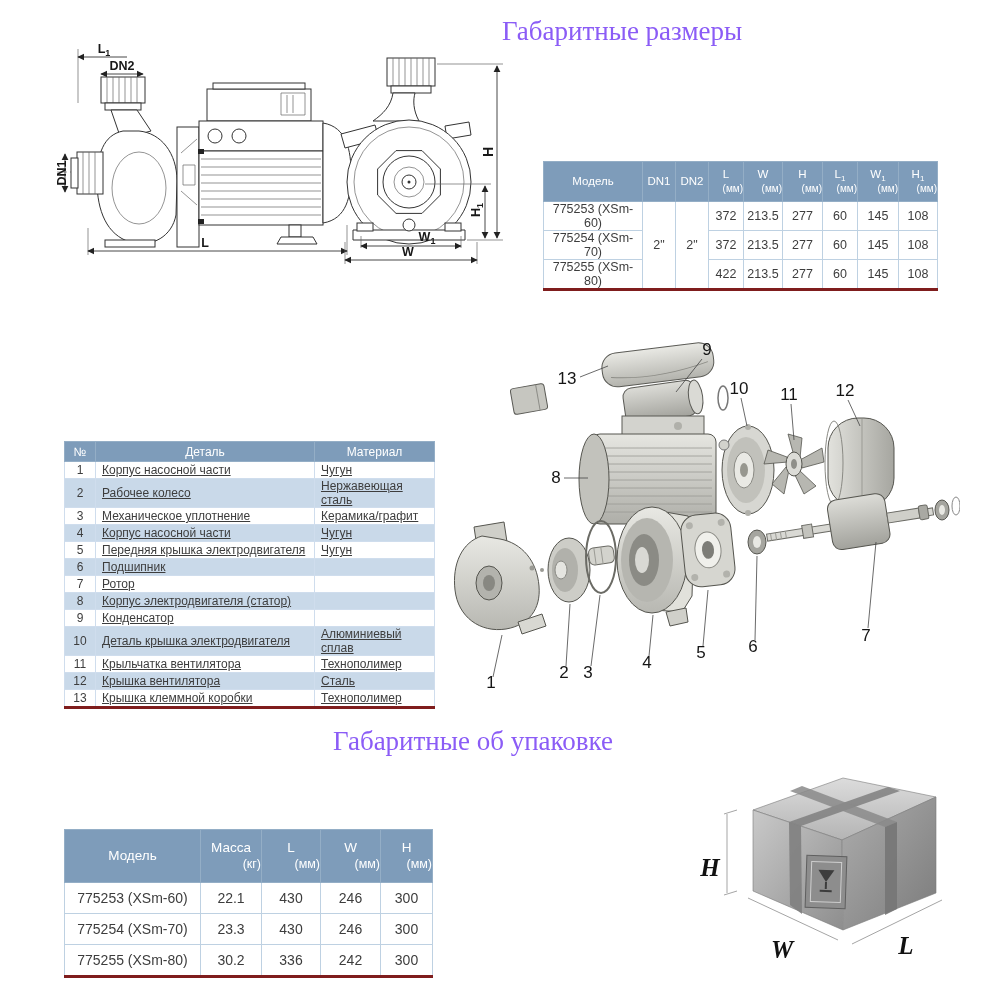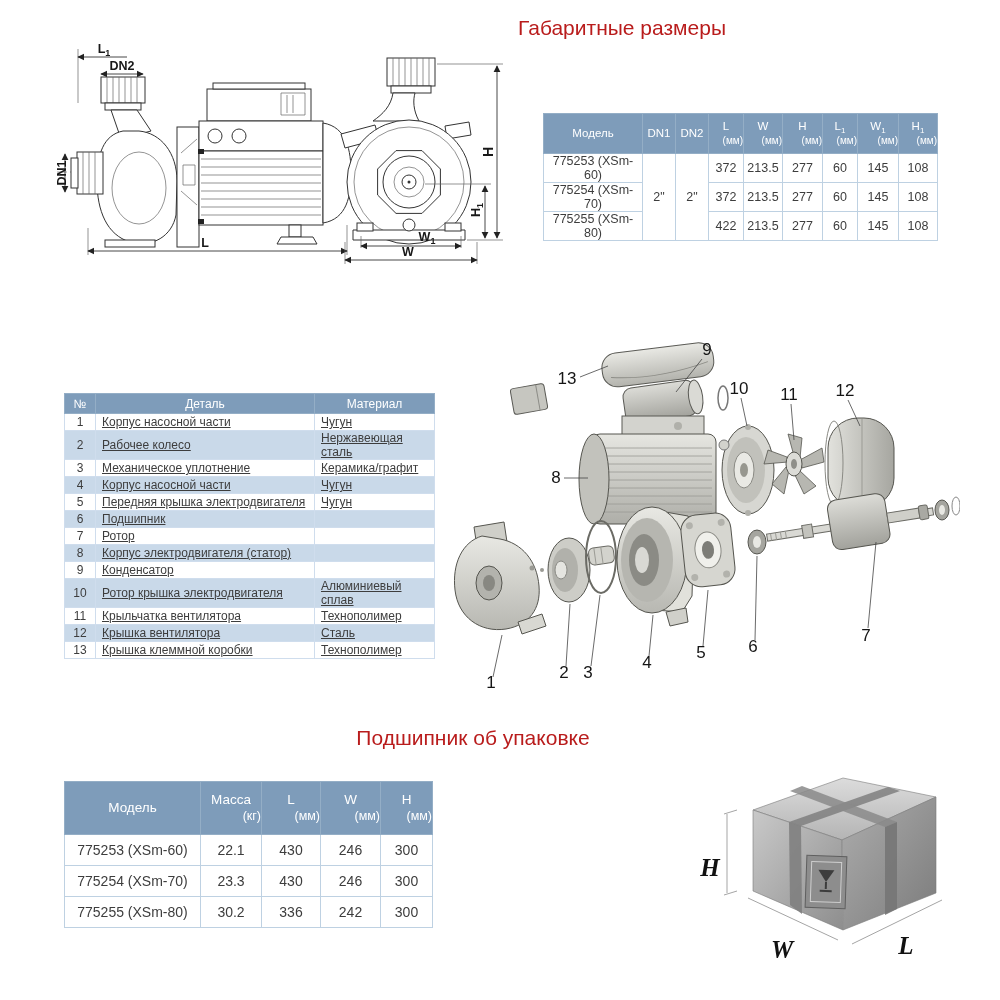--- a/index.html
+++ b/index.html
@@ -1,23 +1,23 @@
 <!DOCTYPE html>
 <html><head>
 <meta charset="utf-8">
 <style>
   html,body { margin:0; padding:0; background:#fff; }
   .page {
     position:relative; width:1000px; height:1000px; background:#ffffff;
     font-family:"Liberation Sans", sans-serif; color:#3c3c3c; overflow:hidden;
   }
-  .tt { position:absolute; font-size:21px; color:#b91c1c; transform:translateX(-50%); white-space:nowrap; }
+  .tt { position:absolute; font-size:27px; color:#8b5cf6; transform:translateX(-50%); white-space:nowrap;font-family:Liberation Serif, serif; }
 
   table.spec { position:absolute; border-collapse:collapse; table-layout:fixed; background:#fff;
-               border-bottom:1px solid #7f1d1d; }
+               border-bottom:3px solid #7f1d1d;margin-top:48px; }
   table.spec th { background:#7E9CBA; color:#ffffff; font-weight:normal; border:1px solid #94aec6;
                   text-align:center; vertical-align:middle; padding:0; }
   table.spec td { border:1px solid #bed1e2; text-align:center; vertical-align:middle;
                   color:#3d3d3d; padding:0; }
   .unit { display:block; font-size:10px;text-align:right; }
   sub.hsub { font-size:8px; }
 
   #dimTable { left:543px; top:113px; width:394px; }
   #dimTable th { font-size:11.5px; height:39px; line-height:1.15; }
   #dimTable td { height:23px; font-size:12.5px; }
@@ -275,21 +275,21 @@
           <td class="c-part">Корпус электродвигателя (статор)</td>
           <td class="c-mat"></td>
         </tr>
       <tr>
           <td class="c-num">9</td>
           <td class="c-part">Конденсатор</td>
           <td class="c-mat"></td>
         </tr>
       <tr>
           <td class="c-num">10</td>
-          <td class="c-part">Ротор крышка электродвигателя</td>
+          <td class="c-part">Деталь крышка электродвигателя</td>
           <td class="c-mat">Алюминиевый сплав</td>
         </tr>
       <tr>
           <td class="c-num">11</td>
           <td class="c-part">Крыльчатка вентилятора</td>
           <td class="c-mat">Технополимер</td>
         </tr>
       <tr>
           <td class="c-num">12</td>
           <td class="c-part">Крышка вентилятора</td>
@@ -471,21 +471,21 @@
     <text class="num" x="323" y="324">6</text>
     <text class="num" x="436" y="313">7</text>
     <text class="num" x="126" y="155">8</text>
     <text class="num" x="277" y="27">9</text>
     <text class="num" x="309" y="66">10</text>
     <text class="num" x="359" y="72">11</text>
     <text class="num" x="415" y="68">12</text>
     <text class="num" x="137" y="56">13</text>
   </svg>
 
-  <div class="tt" style="left:473px; top:726px;">Подшипник об упаковке</div>
+  <div class="tt" style="left:473px; top:726px;">Габаритные об упаковке</div>
 
   <table id="packTable" class="spec">
     <colgroup>
         <col style="width:136px">
         <col style="width:61px">
         <col style="width:59px">
         <col style="width:60px">
         <col style="width:52px">
       </colgroup>
     <thead>

